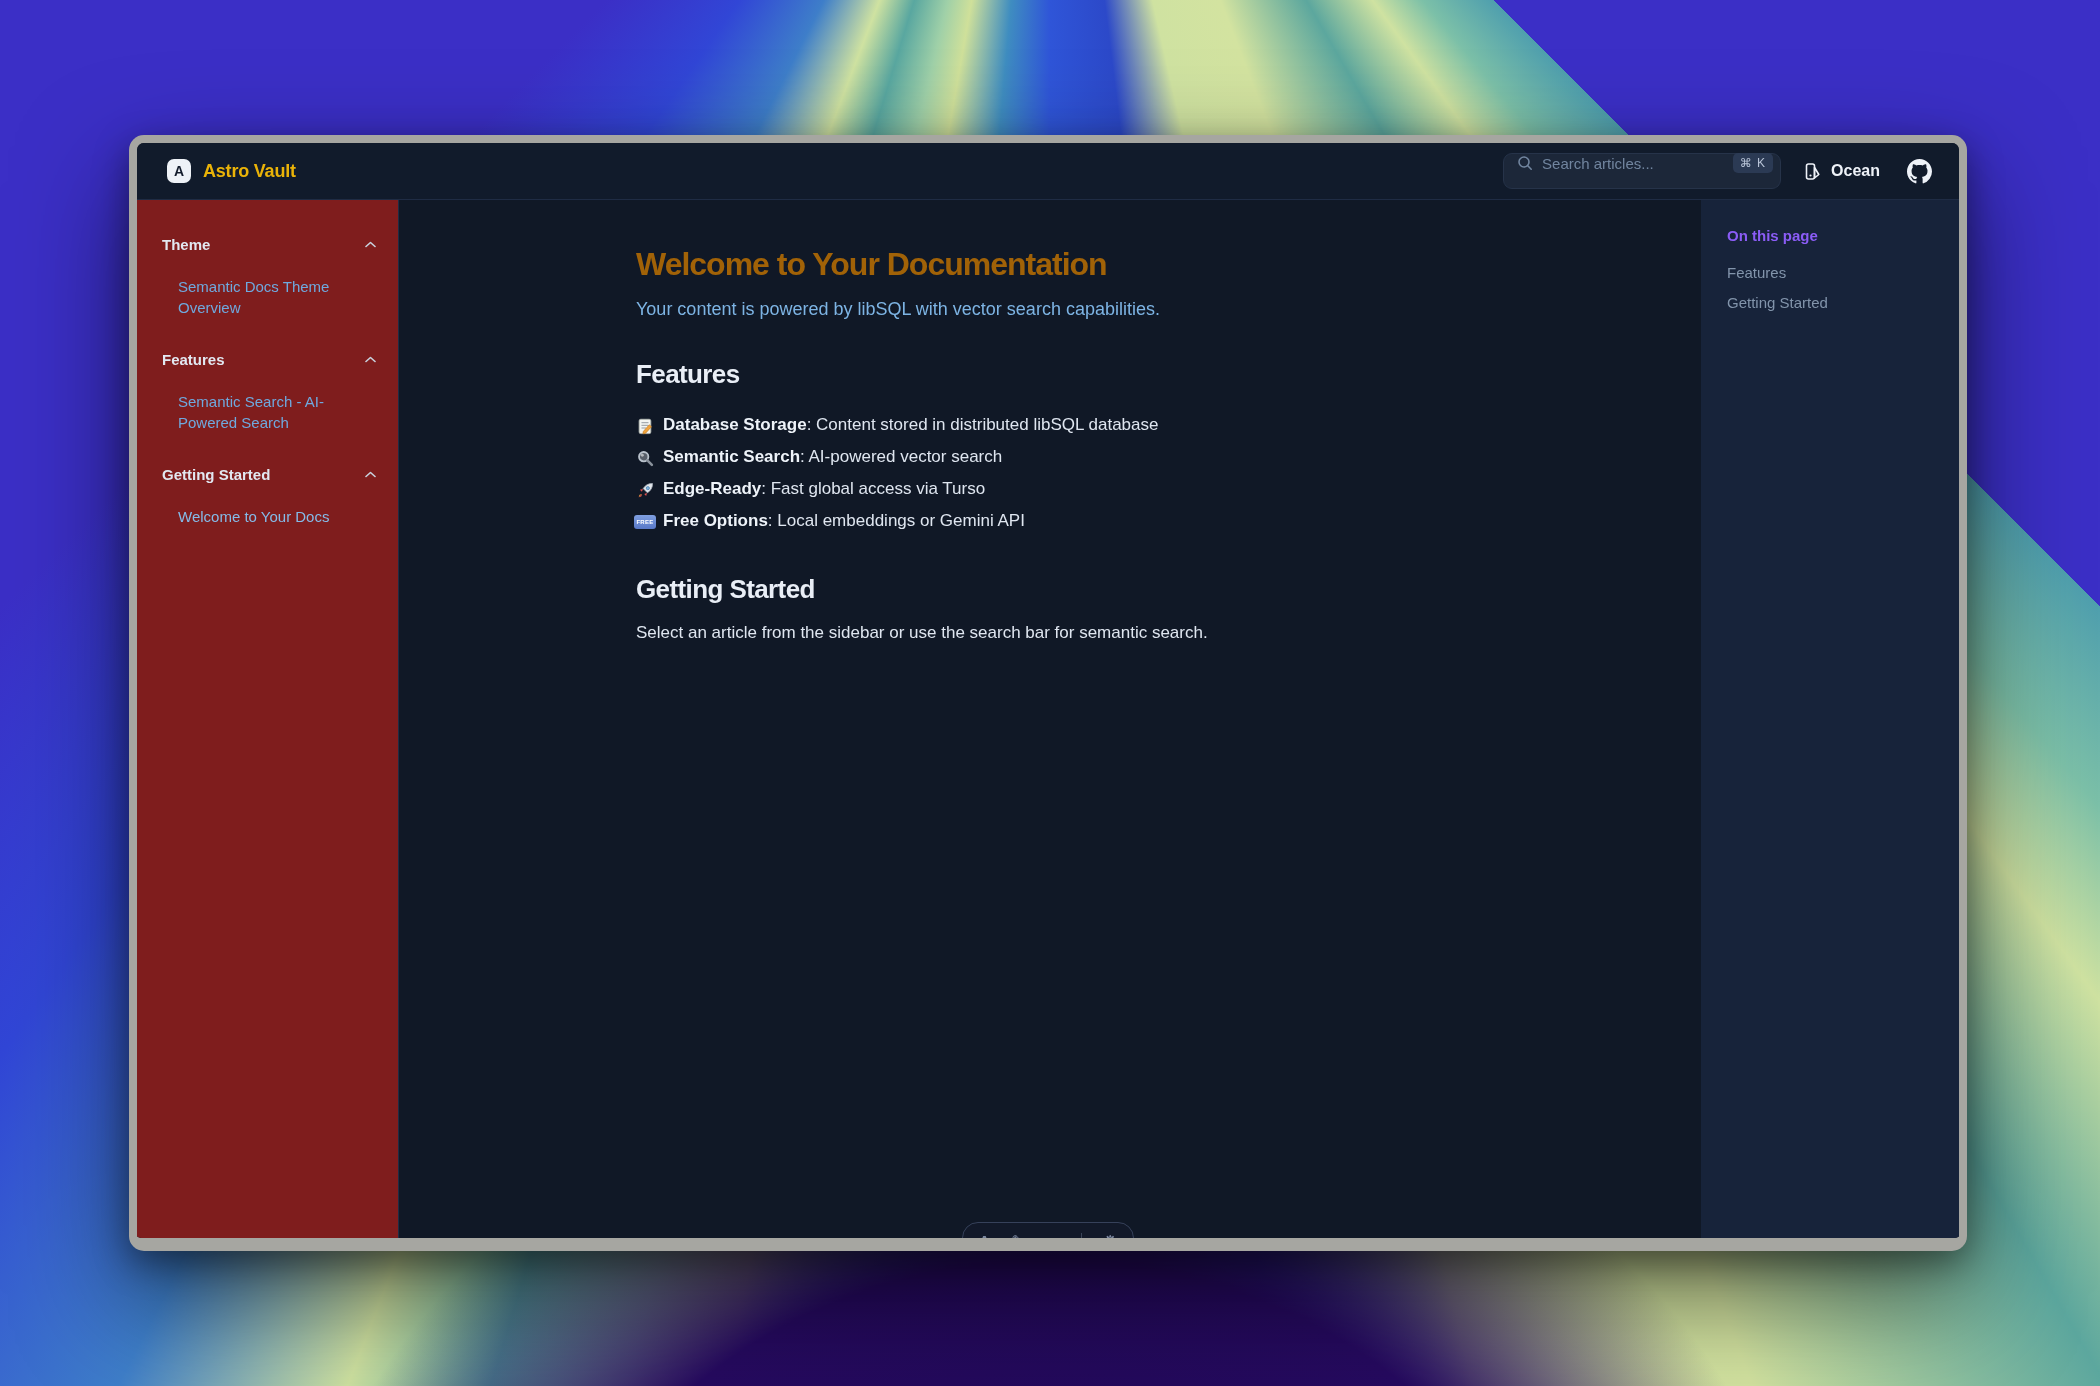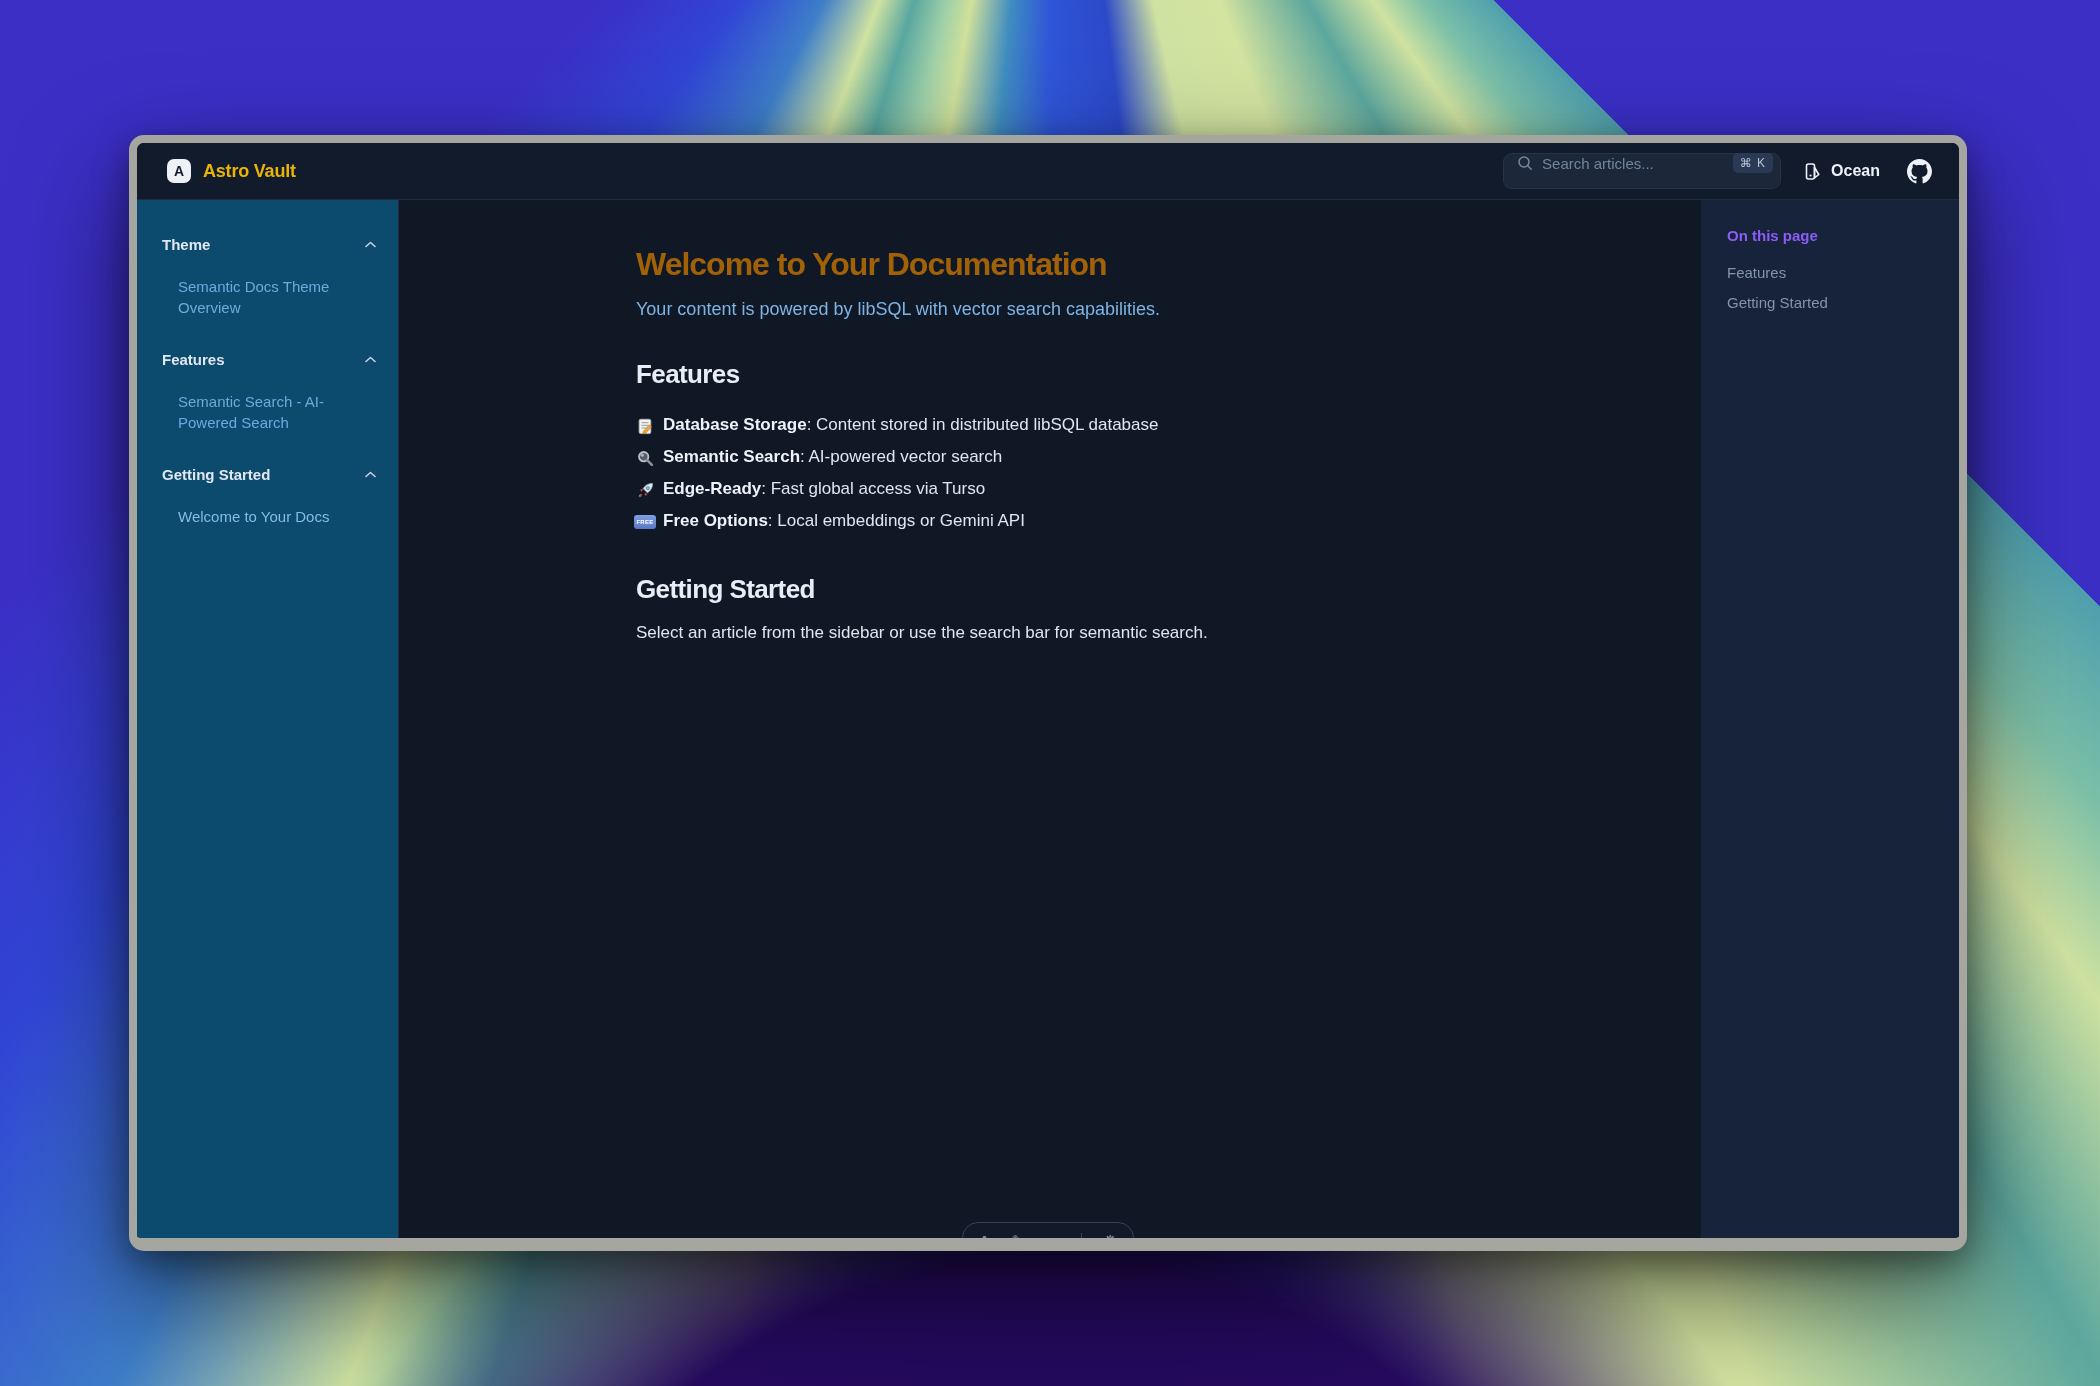--- a/index.html
+++ b/index.html
@@ -42,21 +42,21 @@
   .kbd { background:#2b3a54; color:#b9c5d8; font-size:12px; border-radius:5px;
          padding:3px 7px; white-space:nowrap; letter-spacing:1px; }
   .theme-btn { display:flex; align-items:flex-start; margin-left:22px; cursor:pointer; }
   .theme-btn .tlabel { color:#eef2f8; font-size:16px; font-weight:bold; margin-left:9px; }
   .gh { margin-left:27px; display:flex; align-items:center; cursor:pointer; }
 
   
   .body { display:grid; grid-template-columns:262px 1fr 258px; border-top:1px solid #1f2c44; height:100%; overflow:hidden; }
 
   
-  .side { background:#0c4a6e; border-right:1px solid #1f2c44; padding:36px 22px 20px 25px; }
+  .side { background:#7f1d1d; border-right:1px solid #1f2c44; padding:36px 22px 20px 25px; }
   .nav-sec { margin-bottom:33px; }
   .nav-sec-hd { display:flex; align-items:center; justify-content:space-between; cursor:pointer; }
   .nav-sec-hd .slabel { color:#e2e8f1; font-size:15px; font-weight:bold; }
   .nav-links { margin-top:23px; list-style:none; }
   .nav-links li a { display:block; padding-left:16px; color:#6fa9de; font-size:15px; line-height:21px;
                     text-decoration:none; cursor:pointer; }
   .nav-links li a.active { color:#85bbe8; }
 
   
   .main { background:#101826; overflow:hidden; }

